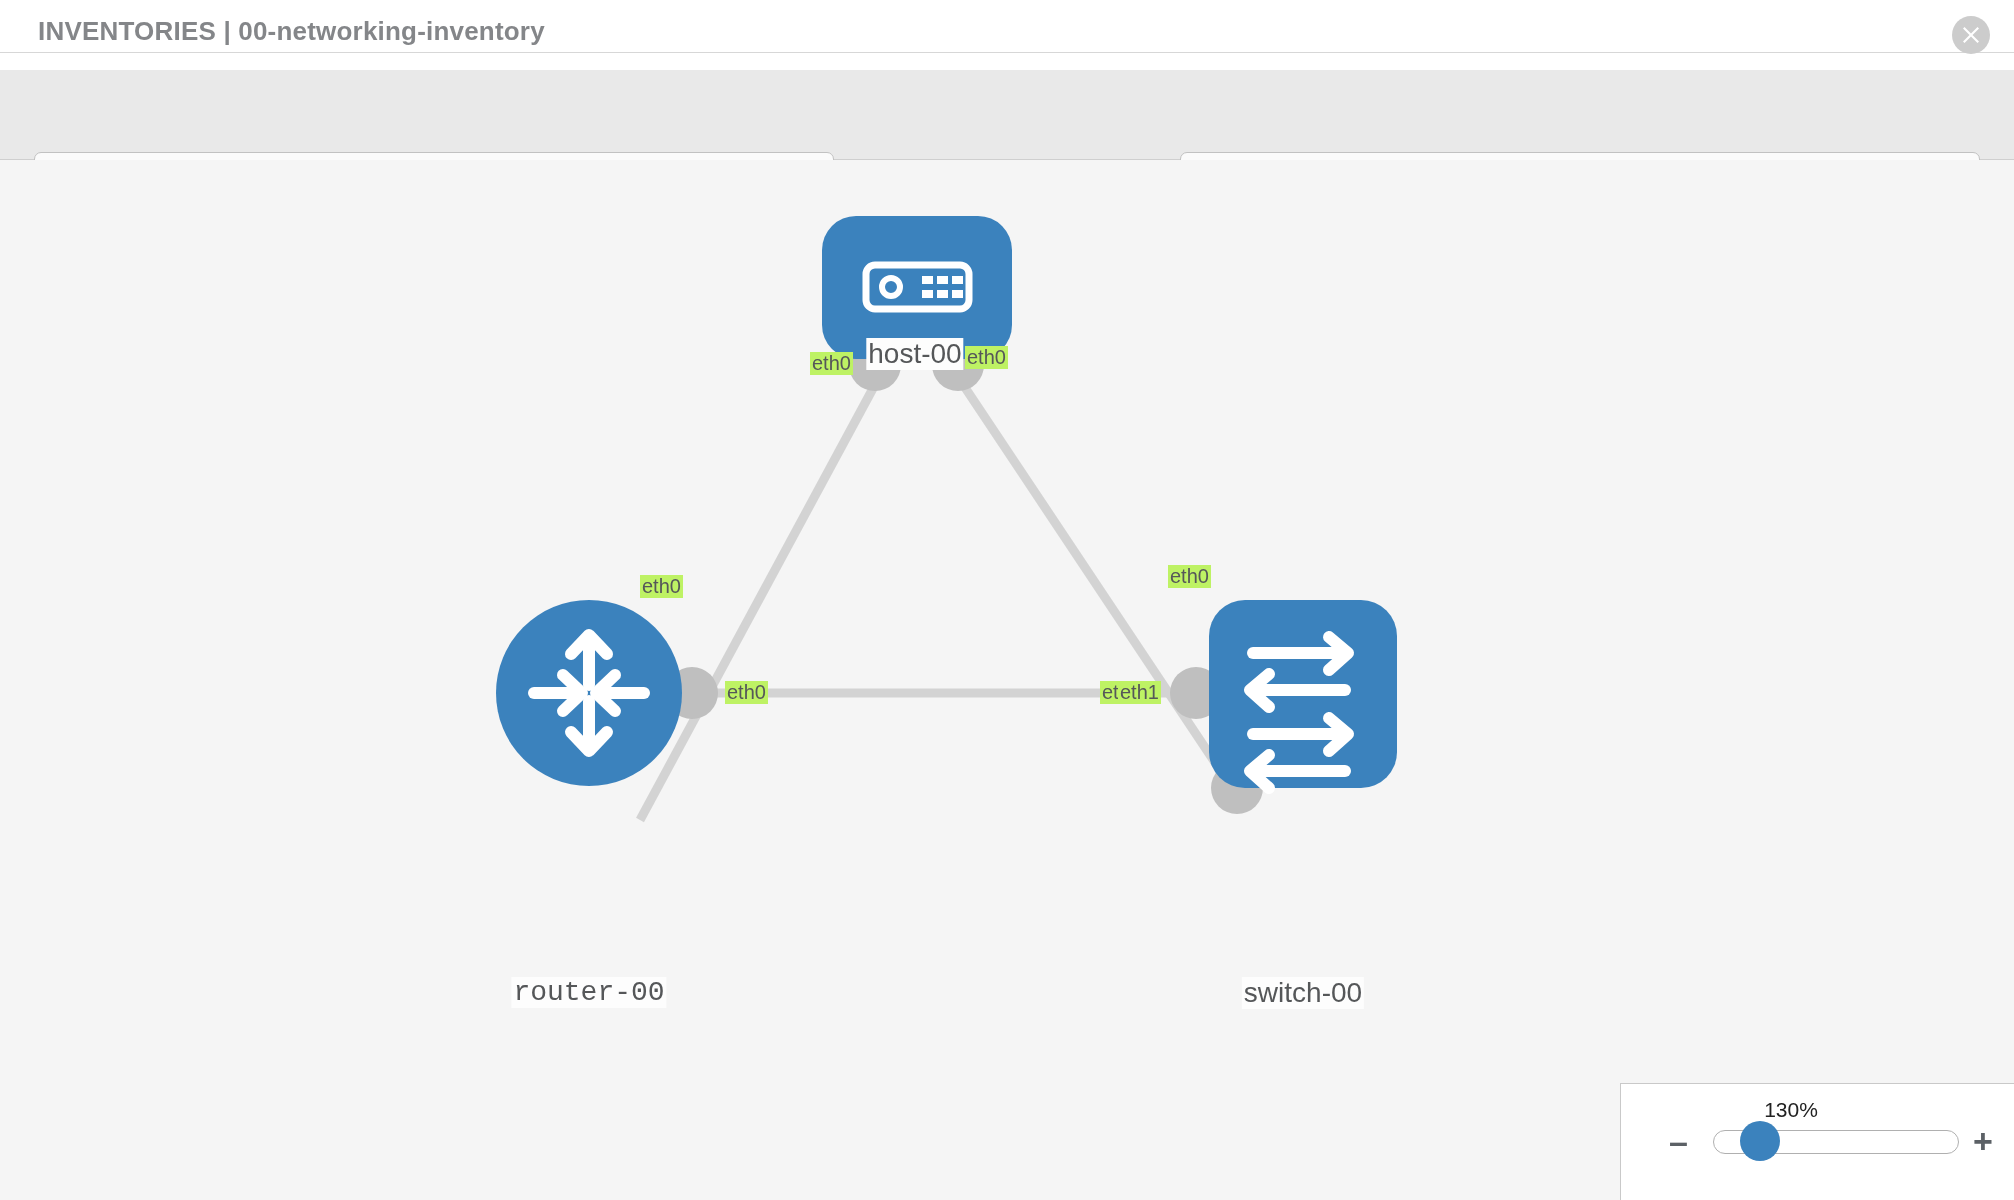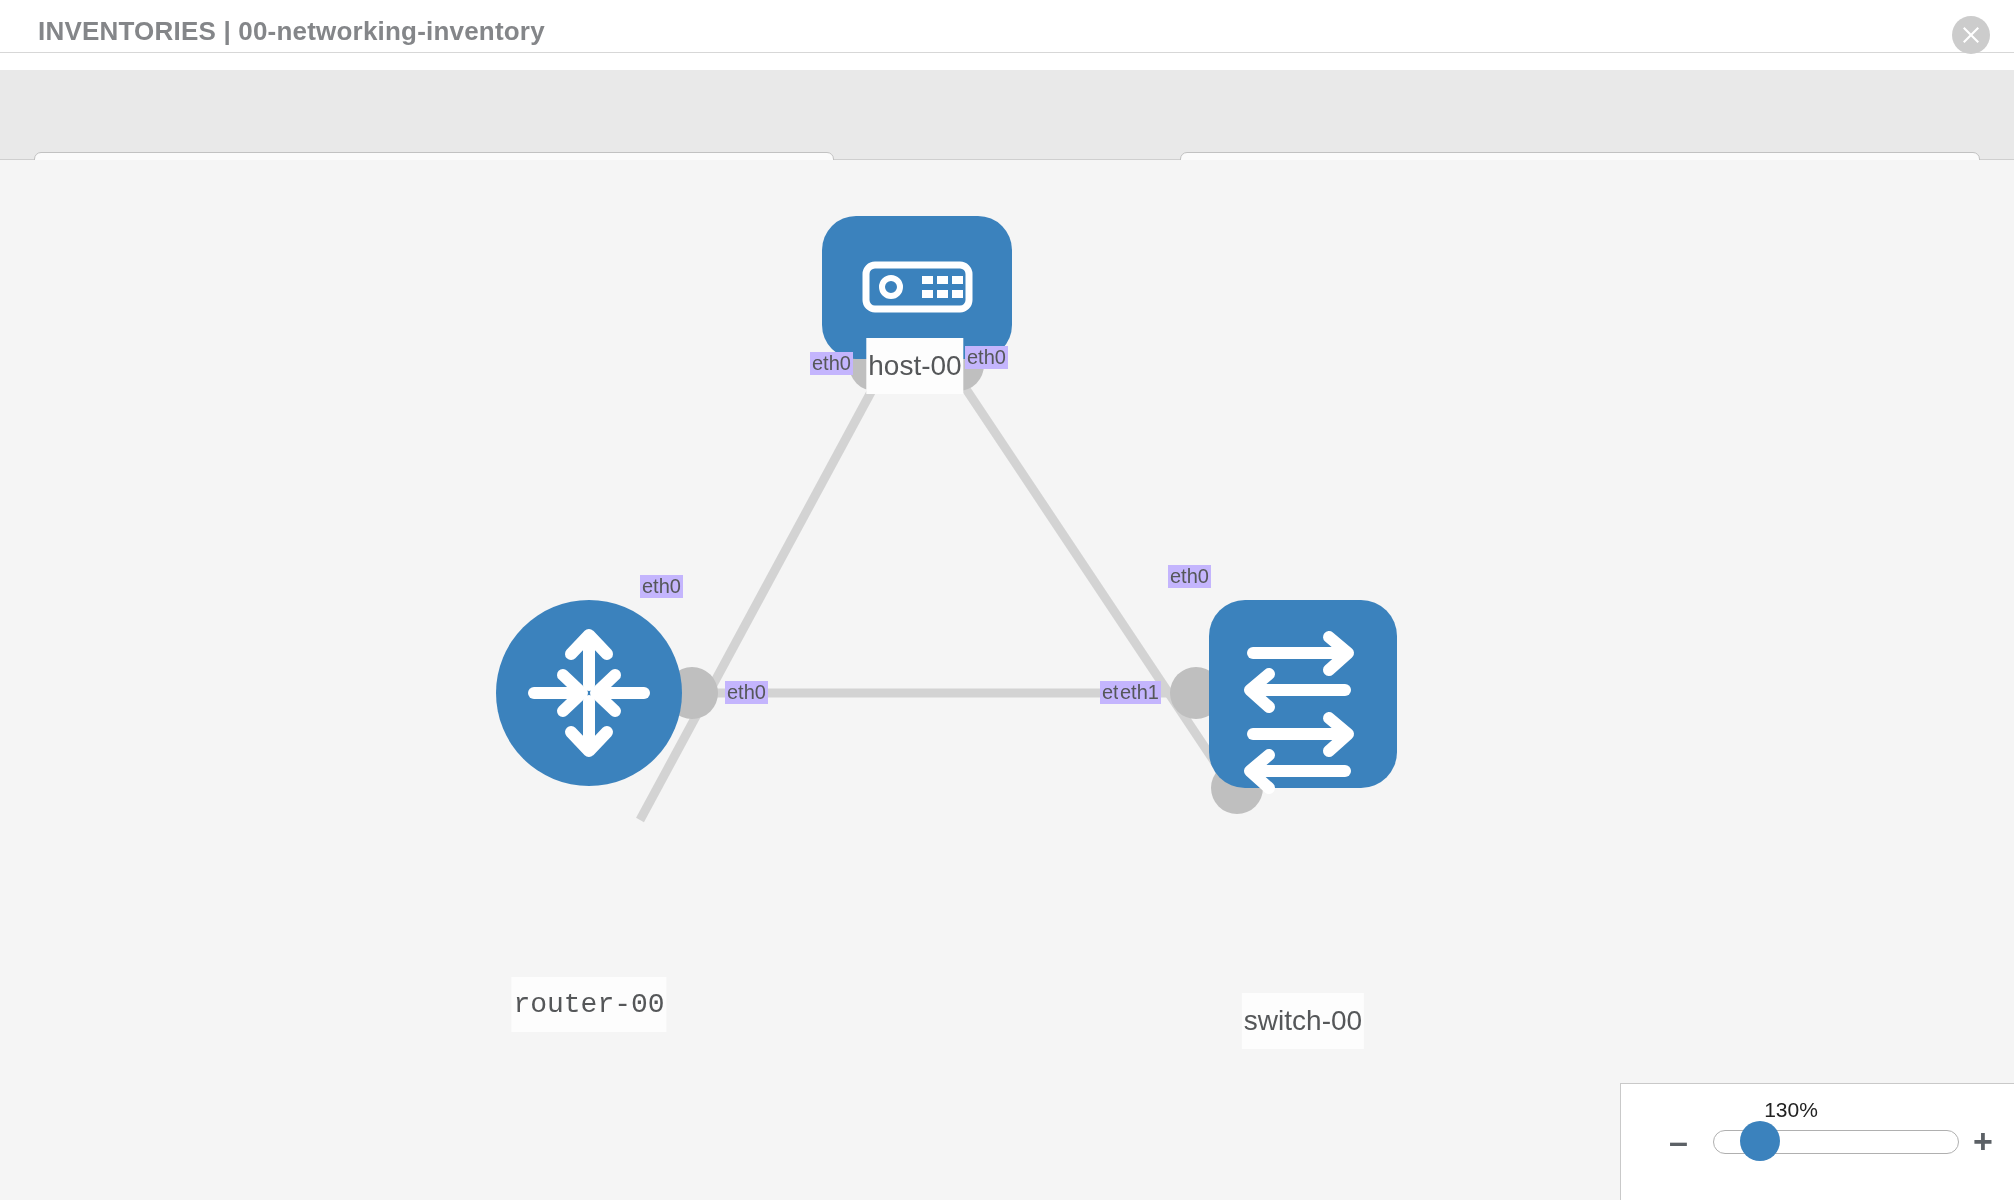--- a/index.html
+++ b/index.html
@@ -101,28 +101,28 @@
   .canvas svg { position: absolute; left: 0; top: 0; }
 
   
   .node-label {
     position: absolute;
     font-size: 28px;
     color: #555759;
     background: #fdfdfd;
     white-space: nowrap;
     transform: translateX(-50%);
-    padding: 12px 2px;
+    padding: 0 2px;
   }
   
   .if-label {
     position: absolute;
     font-size: 20px;
     color: #555759;
-    background: #c4b5fd;
+    background: #bef264;
     white-space: nowrap;
     padding: 0 2px;
   }
 
   
   .zoom-panel {
     position: absolute;
     left: 1620px; top: 1083px;
     width: 394px; height: 117px;
     background: #ffffff;
@@ -286,21 +286,21 @@
     <span class="if-label" style="left:810px; top:192px;">eth0</span>
     <span class="if-label" style="left:965px; top:186px;">eth0</span>
     <span class="if-label" style="left:640px; top:415px;">eth0</span>
     <span class="if-label" style="left:1168px; top:405px;">eth0</span>
     <span class="if-label" style="left:725px; top:521px;">eth0</span>
     <span class="if-label" style="left:1100px; top:521px;">eth0</span>
     <span class="if-label" style="left:1118px; top:521px;">eth1</span>
 
     <span class="node-label" style="left:915px; top:178px;">host-00</span>
     <span class="node-label" style="left:589px; top:817px;font-family:Liberation Mono, monospace;">router-00</span>
-    <span class="node-label" style="left:1303px; top:817px;margin-top:16px;">switch-00</span>
+    <span class="node-label" style="left:1303px; top:817px;">switch-00</span>
   </div>
 
   <div class="zoom-panel">
     <div class="zoom-pct">130%</div>
     <div class="zoom-minus">–</div>
     <div class="zoom-track"></div>
     <div class="zoom-thumb"></div>
     <div class="zoom-plus">+</div>
   </div>
 

